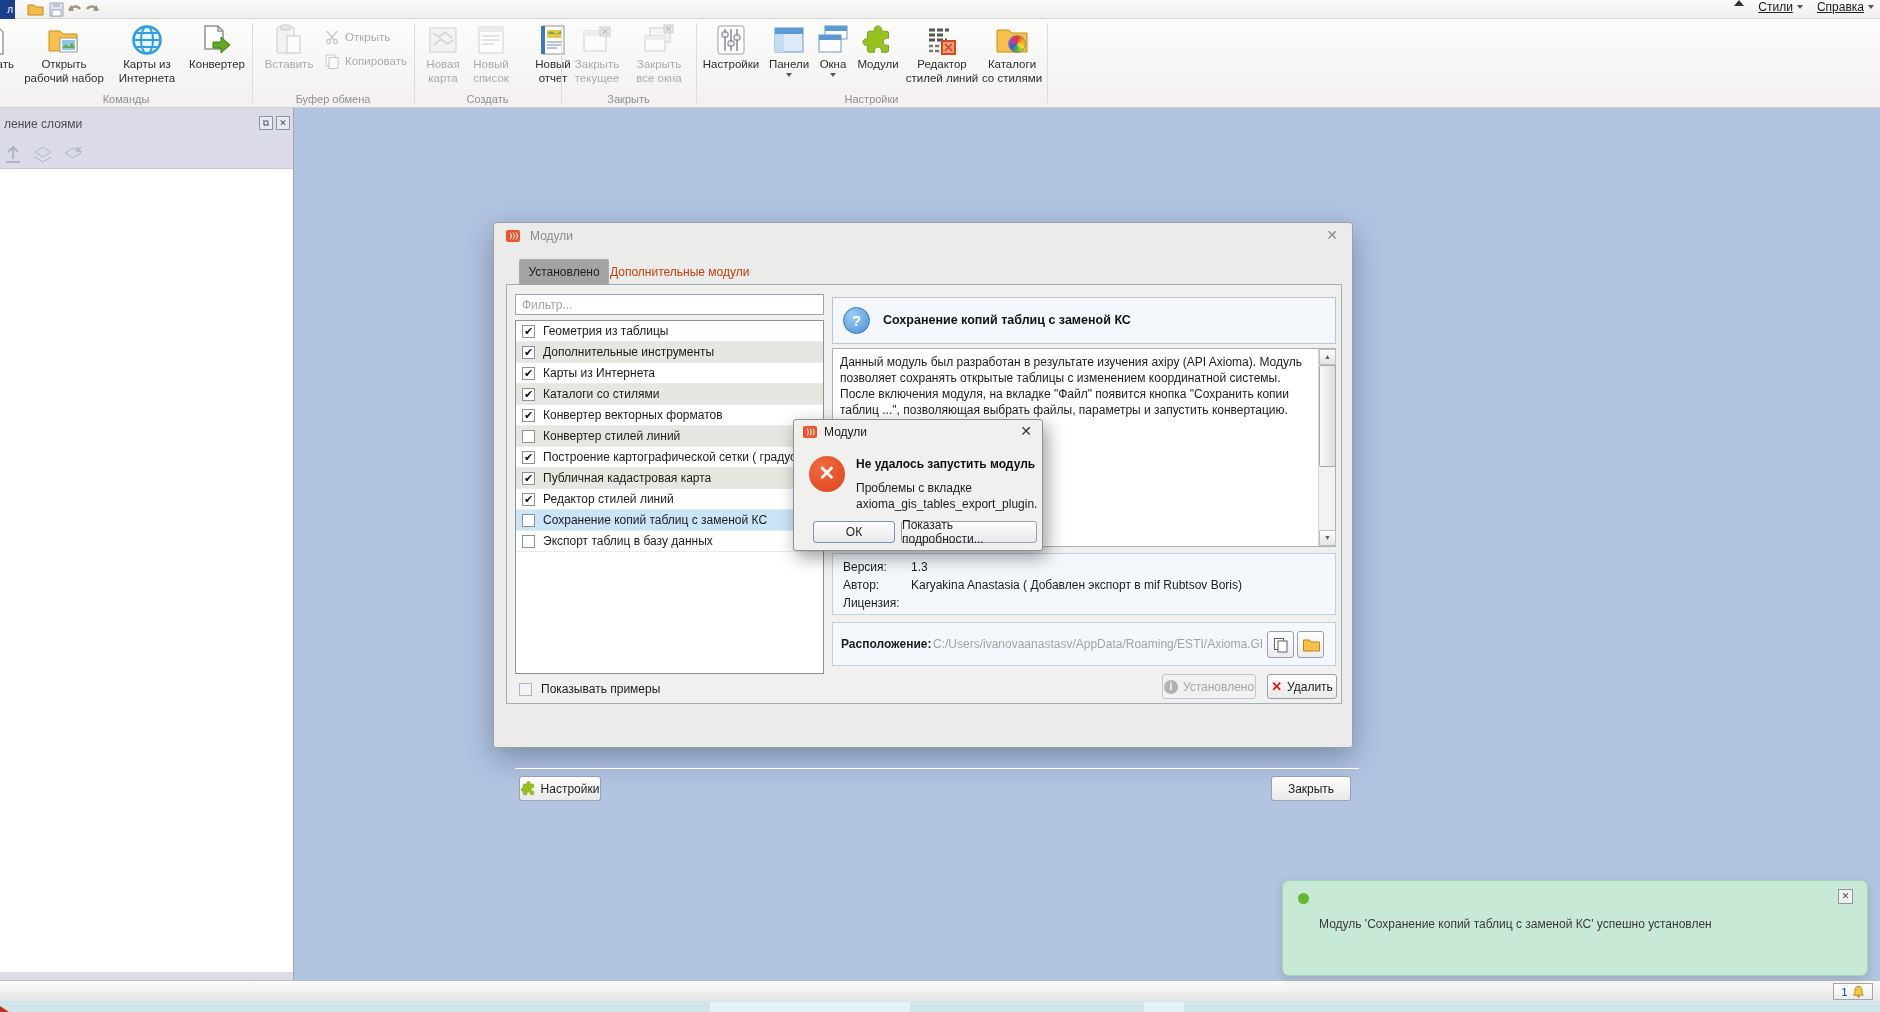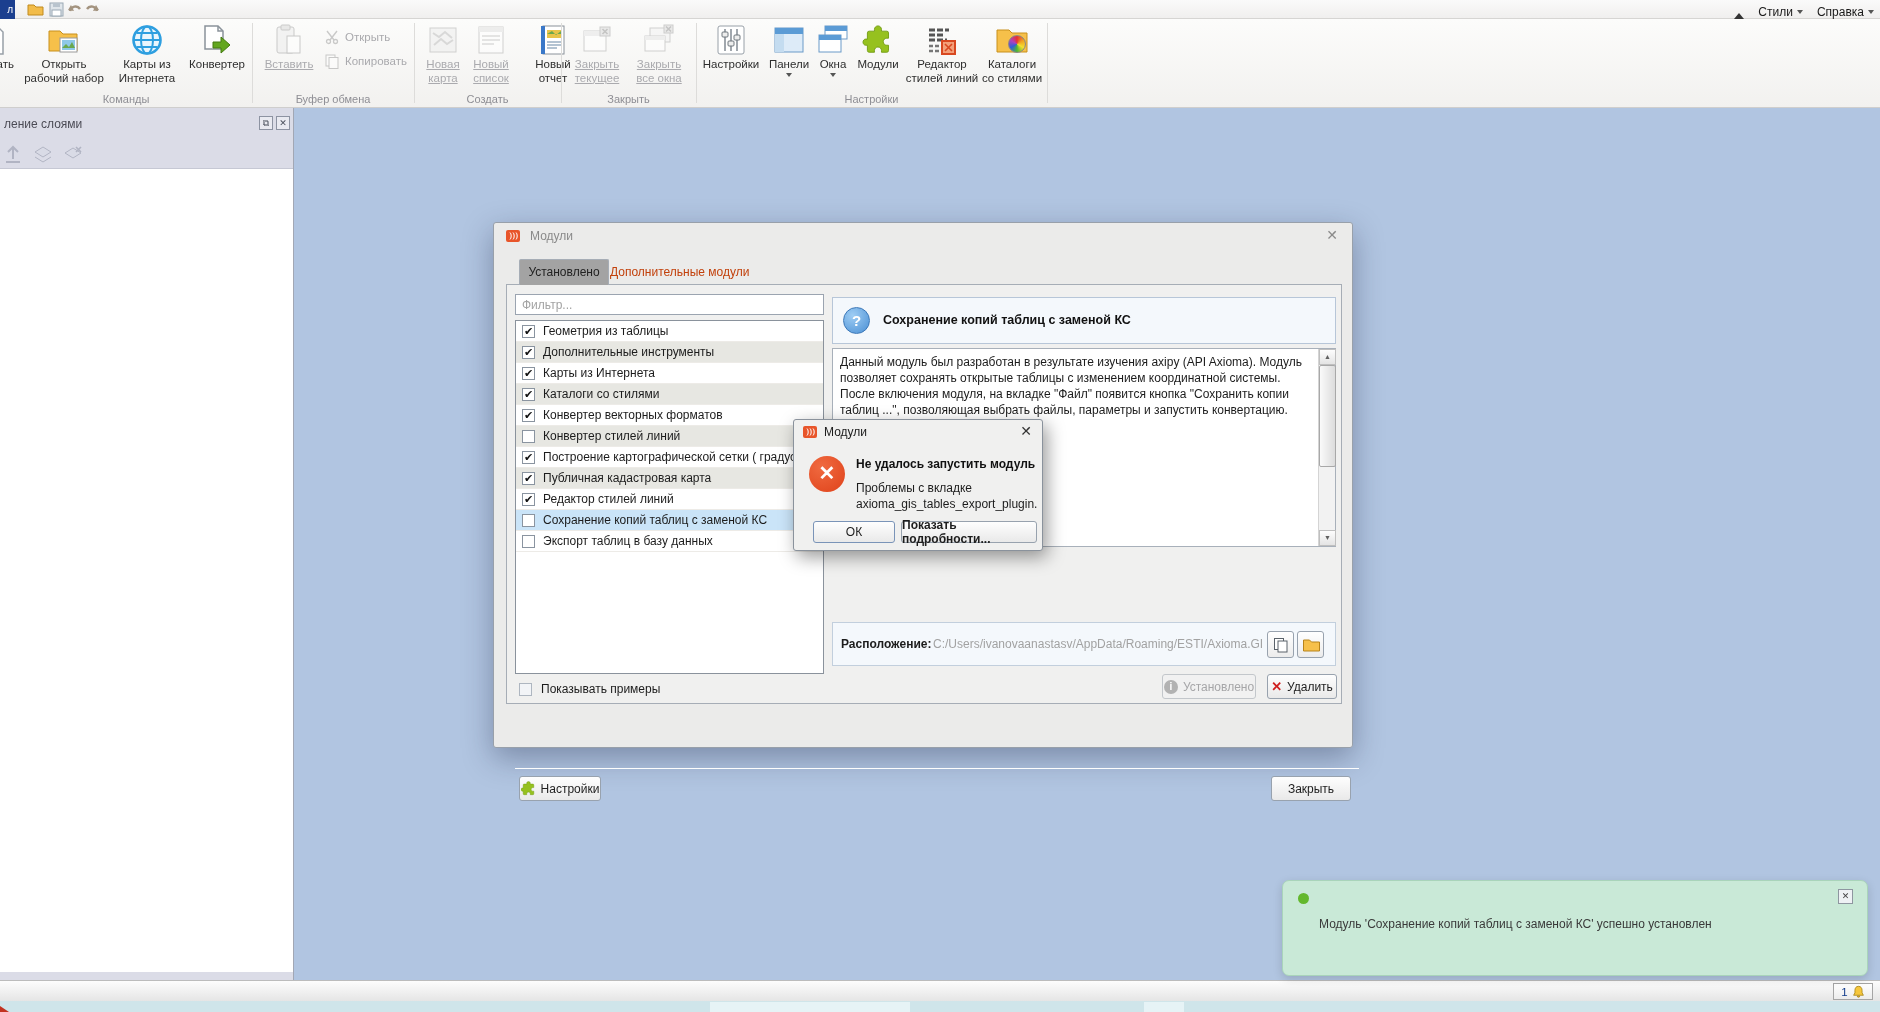--- a/index.html
+++ b/index.html
@@ -10,36 +10,36 @@
   
   #topbar { position:absolute; left:0; top:0; width:1880px; height:19px;
     background:linear-gradient(#fafafa,#f0efee); border-bottom:1px solid #d6d5d3; }
   .appbtn { position:absolute; left:0; top:0; width:15px; height:19px; background:#1b3f8f; color:#fff;
     font-size:10px; text-align:right; line-height:19px; padding-right:2px; }
   .qicon { position:absolute; top:1px; width:17px; height:17px; }
   .qicon svg { width:100%; height:100%; }
   #menu-tabs { position:absolute; left:130px; top:0; height:19px; display:flex; }
   .mtab { height:19px; line-height:18px; padding:0 12px; color:#1a1a1a; font-size:12px; }
   .mtab.active { background:#fff; border:1px solid #c6c6c4; border-bottom:none; }
-  #topbar-right { position:absolute; right:6px; top:0; height:19px; display:flex; align-items:flex-end; gap:14px; }
+  #topbar-right { position:absolute; right:6px; top:0; height:19px; display:flex; align-items:flex-start; gap:14px;text-decoration:underline; }
   .tr-item { font-size:12px; color:#1a1a1a; display:flex; align-items:center; gap:4px; }
   .caret-down { width:0; height:0; border-left:3px solid transparent; border-right:3px solid transparent; border-top:4px solid #555; }
   .caret-up { width:0; height:0; border-left:5px solid transparent; border-right:5px solid transparent; border-bottom:6px solid #333; }
 
   
   #ribbon { position:absolute; left:0; top:19px; width:1880px; height:89px;
     background:linear-gradient(#fcfcfb,#f2f1ef); border-bottom:1px solid #cfcecd; }
   .rgroup { position:absolute; top:0; height:88px; }
   .rsep { position:absolute; top:4px; height:80px; width:1px; background:#dddcda; }
   .glabel { position:absolute; top:74px; width:100%; text-align:center; font-size:11px; color:#8e8e94; }
   .rbtn { position:absolute; top:2px; height:70px; text-align:center; cursor:default; }
   .ric { display:block; width:34px; height:34px; margin:2px auto 1px; }
   .ric svg { width:34px; height:34px; }
   .rlbl { display:block; font-size:11.5px; line-height:1.18; color:#2e2e2e; white-space:pre-line; }
-  .rbtn.disabled .rlbl { color:#aaaaae;text-decoration:underline; }
+  .rbtn.disabled .rlbl { color:#aaaaae; }
   .rbtn.disabled .ric, .sbtn.disabled .sic { opacity:.5; filter:grayscale(1); }
   .sbtn { position:absolute; height:20px; display:flex; align-items:center; gap:5px; font-size:11.5px; color:#2e2e2e; }
   .sbtn.disabled { color:#aaaaae; }
   .sic { width:16px; height:16px; display:inline-block; }
   .sic svg { width:16px; height:16px; }
   .dropcaret { display:block; margin:1px auto 0; }
 
   
   #layers-panel { position:absolute; left:0; top:108px; width:294px; height:872px;
     background:#dbdce7; border-right:1px solid #a2a7b4; }
@@ -135,21 +135,21 @@
     border:1px solid #8a929c; border-radius:3px; box-shadow:4px 6px 18px rgba(0,0,0,.4); z-index:20; }
   #err-title { position:absolute; left:30px; top:5px; font-size:12px; color:#1a1a1a; }
   #err-close { color:#333; }
   #err-circle { position:absolute; left:15px; top:36px; width:36px; height:36px; border-radius:50%;
     background:radial-gradient(circle at 35% 30%, #f0secondary, #e2441c); background:radial-gradient(circle at 35% 30%, #f06a40, #df421a);
     color:#fff; font-size:20px; font-weight:bold; text-align:center; line-height:34px; }
   #err-heading { position:absolute; left:62px; top:37px; font-size:12px; font-weight:bold; color:#111; }
   #err-msg1 { position:absolute; left:62px; top:61px; font-size:12px; color:#1c1c1c; }
   #err-msg2 { position:absolute; left:62px; top:77px; font-size:12px; color:#1c1c1c; }
   #err-ok { position:absolute; left:19px; top:101px; width:82px; height:22px; border-color:#7a94b8; }
-  #err-details { position:absolute; left:107px; top:101px; width:136px; height:22px;font-weight:bold; }
+  #err-details { position:absolute; left:107px; top:101px; width:136px; height:22px; }
 
   
   #toast { position:absolute; left:1282px; top:880px; width:586px; height:96px; background:#c9e9d7;
     border:1px solid #a9d4ba; border-radius:7px; box-shadow:0 3px 10px rgba(0,0,0,.15); z-index:30; }
   #toast-dot { position:absolute; left:15px; top:12px; width:11px; height:11px; border-radius:50%; background:#63b82d; }
   #toast-close { position:absolute; right:14px; top:8px; width:15px; height:15px; background:#eef1f4; border:1px solid #8e96a0;
     font-size:9px; line-height:13px; text-align:center; color:#444; }
   #toast-msg { position:absolute; left:36px; top:36px; width:520px; font-size:12px; color:#3a3a3a; }
 </style>
 </head>
@@ -516,20 +516,25 @@
 
       <div id="md-desc-box">
         <div id="md-desc-text">Данный модуль был разработан в результате изучения axipy (API Axioma). Модуль позволяет сохранять открытые таблицы с изменением координатной системы. После включения модуля, на вкладке "Файл" появится кнопка "Сохранить копии таблиц ...", позволяющая выбрать файлы, параметры и запустить конвертацию.</div>
         <div class="vscroll">
           <div class="sarrow up">▲</div>
           <div class="sthumb"></div>
           <div class="sarrow down">▼</div>
         </div>
       </div>
 
+      <div id="md-info-box">
+        <div class="info-row" style="top:6px"><span class="info-label">Версия:</span><span>1.3</span></div>
+        <div class="info-row" style="top:24px"><span class="info-label">Автор:</span><span>Karyakina Anastasia ( Добавлен экспорт в mif Rubtsov Boris)</span></div>
+        <div class="info-row" style="top:42px"><span class="info-label">Лицензия:</span></div>
+      </div>
 
       <div id="md-loc-box">
         <span id="loc-label">Расположение:</span>
         <span id="loc-path">C:/Users/ivanovaanastasv/AppData/Roaming/ESTI/Axioma.GIS/v5/insta</span>
         <span class="loc-btn" style="left:434px">
           <svg viewBox="0 0 18 18">
               <rect x="2.5" y="2.5" width="9" height="11" fill="#fff" stroke="#5a626a"></rect>
               <rect x="6" y="5" width="9" height="11" fill="#fff" stroke="#5a626a"></rect>
             </svg>
         </span>

